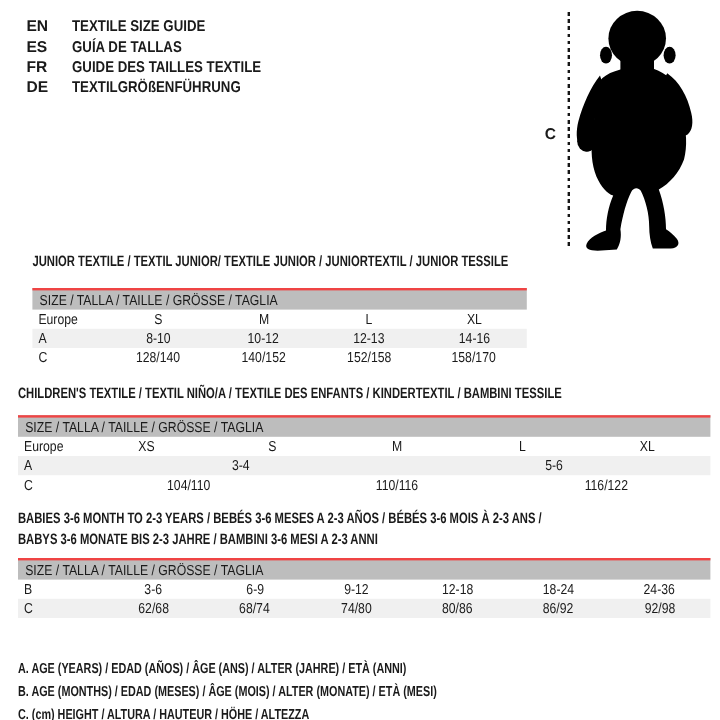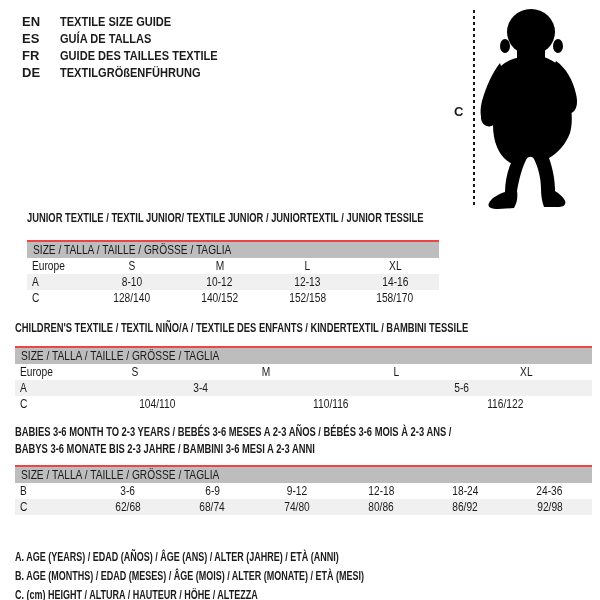--- a/index.html
+++ b/index.html
@@ -123,20 +123,21 @@
   </section>
 
   <section class="tblock" id="t1">
     <div class="ttitle cond75">CHILDREN'S TEXTILE / TEXTIL NIÑO/A / TEXTILE DES ENFANTS / KINDERTEXTIL / BAMBINI TESSILE</div>
     <div class="size-table">
       <div class="bar">
         <span class="cond85">SIZE / TALLA / TAILLE / GRÖSSE / TAGLIA</span>
       </div>
     <div class="row">
           <span class="rowlabel"><span class="cond85">Europe</span></span>
+          <span class="cell"><span class="ccell">XS</span></span>
           <span class="cell"><span class="ccell">S</span></span>
           <span class="cell"><span class="ccell">M</span></span>
           <span class="cell"><span class="ccell">L</span></span>
           <span class="cell"><span class="ccell">XL</span></span>
         </div>
         <div class="row">
           <span class="rowlabel"><span class="cond85">A</span></span>
           <span class="cell"><span class="ccell">3-4</span></span>
           <span class="cell"><span class="ccell">5-6</span></span>
         </div>

